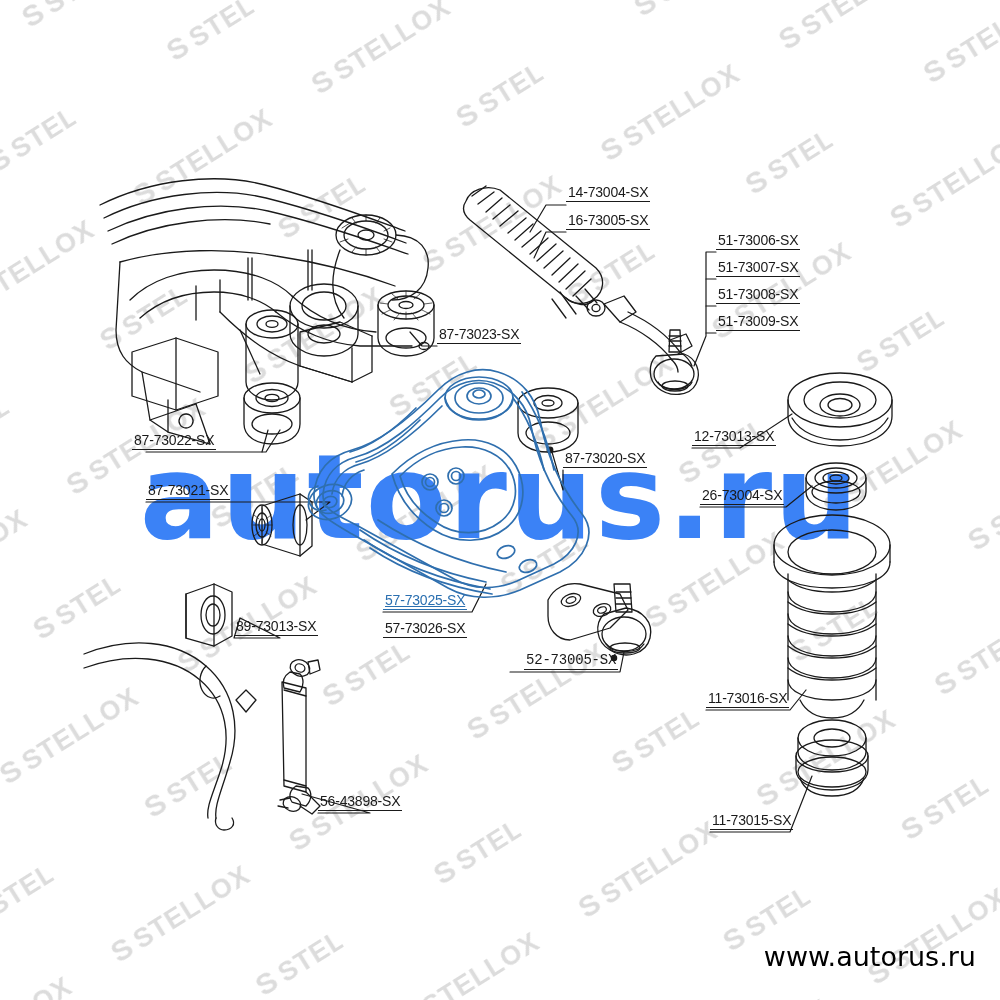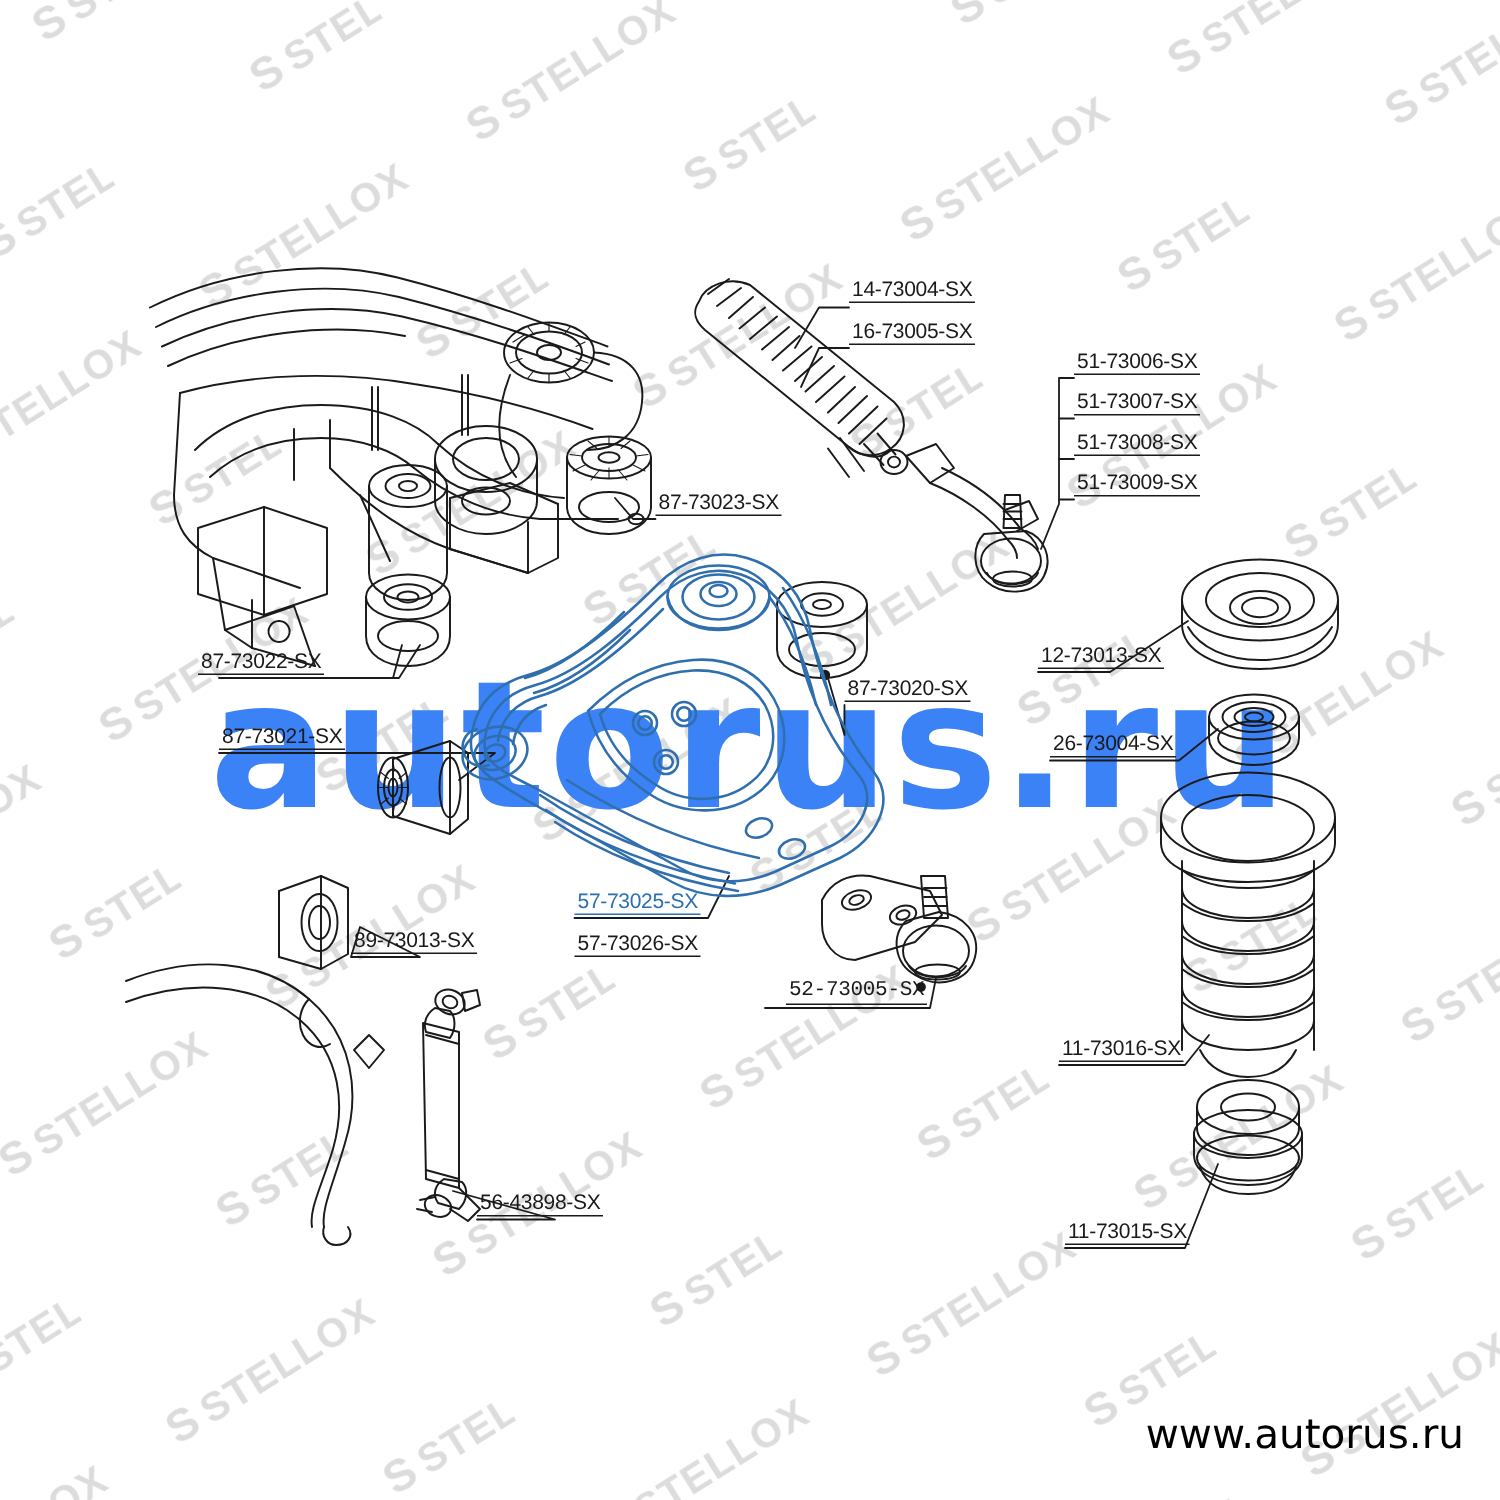--- a/index.html
+++ b/index.html
@@ -33,21 +33,21 @@
 
   
   .lbl{
     position:absolute;z-index:5;
     font-size:14px;color:#1a1a1a;white-space:nowrap;
     letter-spacing:-0.2px;
     font-family:"Liberation Sans", sans-serif;
   }
   .lbl .txt{display:block;padding:0 2px 1px 2px;border-bottom:1.6px solid #1a1a1a;}
   .lbl.hl{color:#2a6fb0;}
-  .lbl.hl .txt{border-bottom:1.6px solid #2a6fb0;}
+  .lbl.hl .txt{border-bottom:1.6px solid #2a6fb0;text-decoration:underline;}
 </style>
 </head>
 <body>
 
 <div id="stage">
 
   <svg class="wm-tile" viewBox="0 0 1000 1000">
     <defs>
       <pattern id="stelloxPat" width="210" height="210" patternUnits="userSpaceOnUse" patternTransform="rotate(-32)">
         <g fill="#dcdcdc" font-family="Liberation Sans, sans-serif" font-weight="700">

